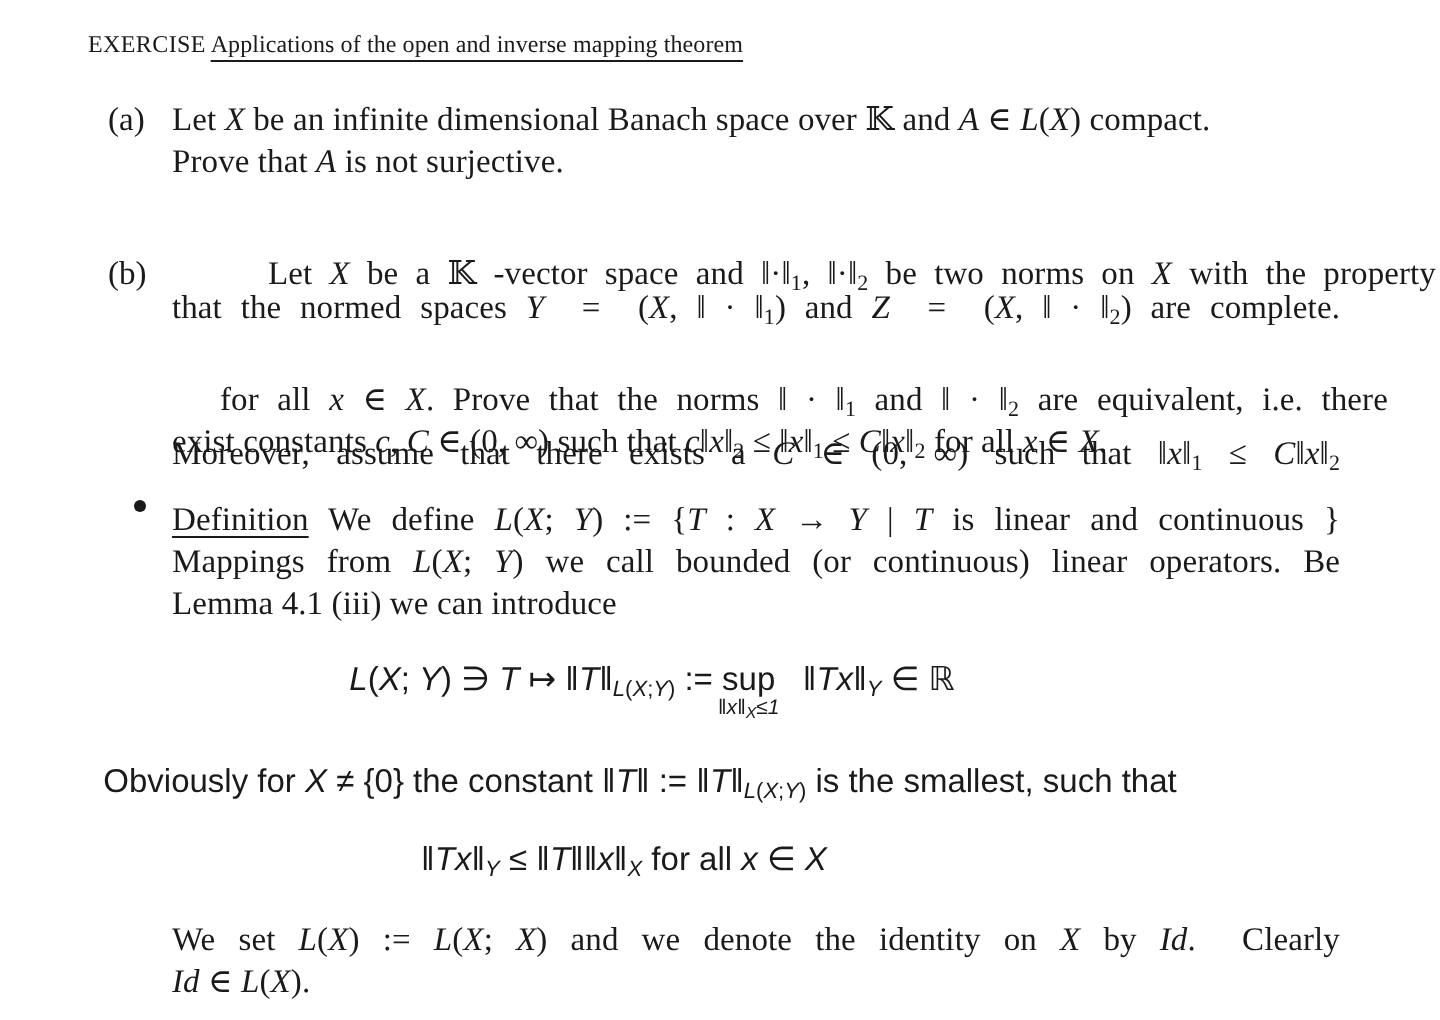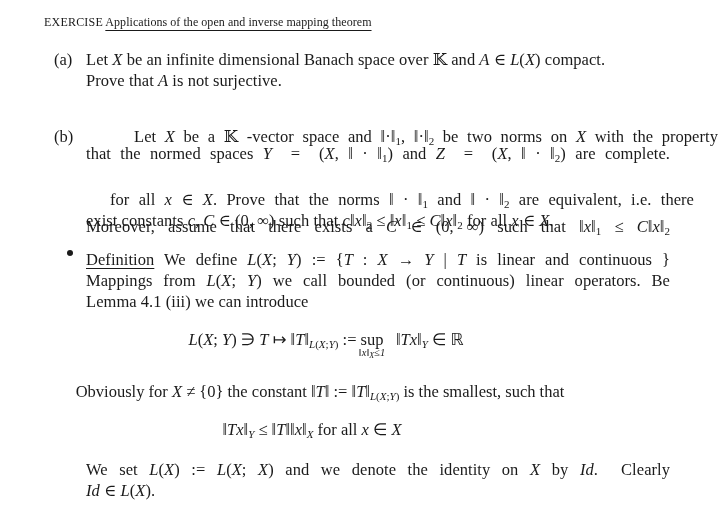--- a/index.html
+++ b/index.html
@@ -62,21 +62,21 @@
     .defword {
       text-decoration: underline;
       text-underline-offset: 3px;
       text-decoration-thickness: 1px;
     }
     .center {
       position: absolute;
       left: 0;
       width: 652px;
       text-align: center;
-      font-family: Liberation Serif, serif;
+      font-family: Liberation Sans, sans-serif;
       font-size: 16.5px;
       white-space: nowrap;
     }
     sub, .subsc {
       font-size: 11px;
       vertical-align: -3px;
       line-height: 0;
     }
     .supunder {
       display: inline-block;

